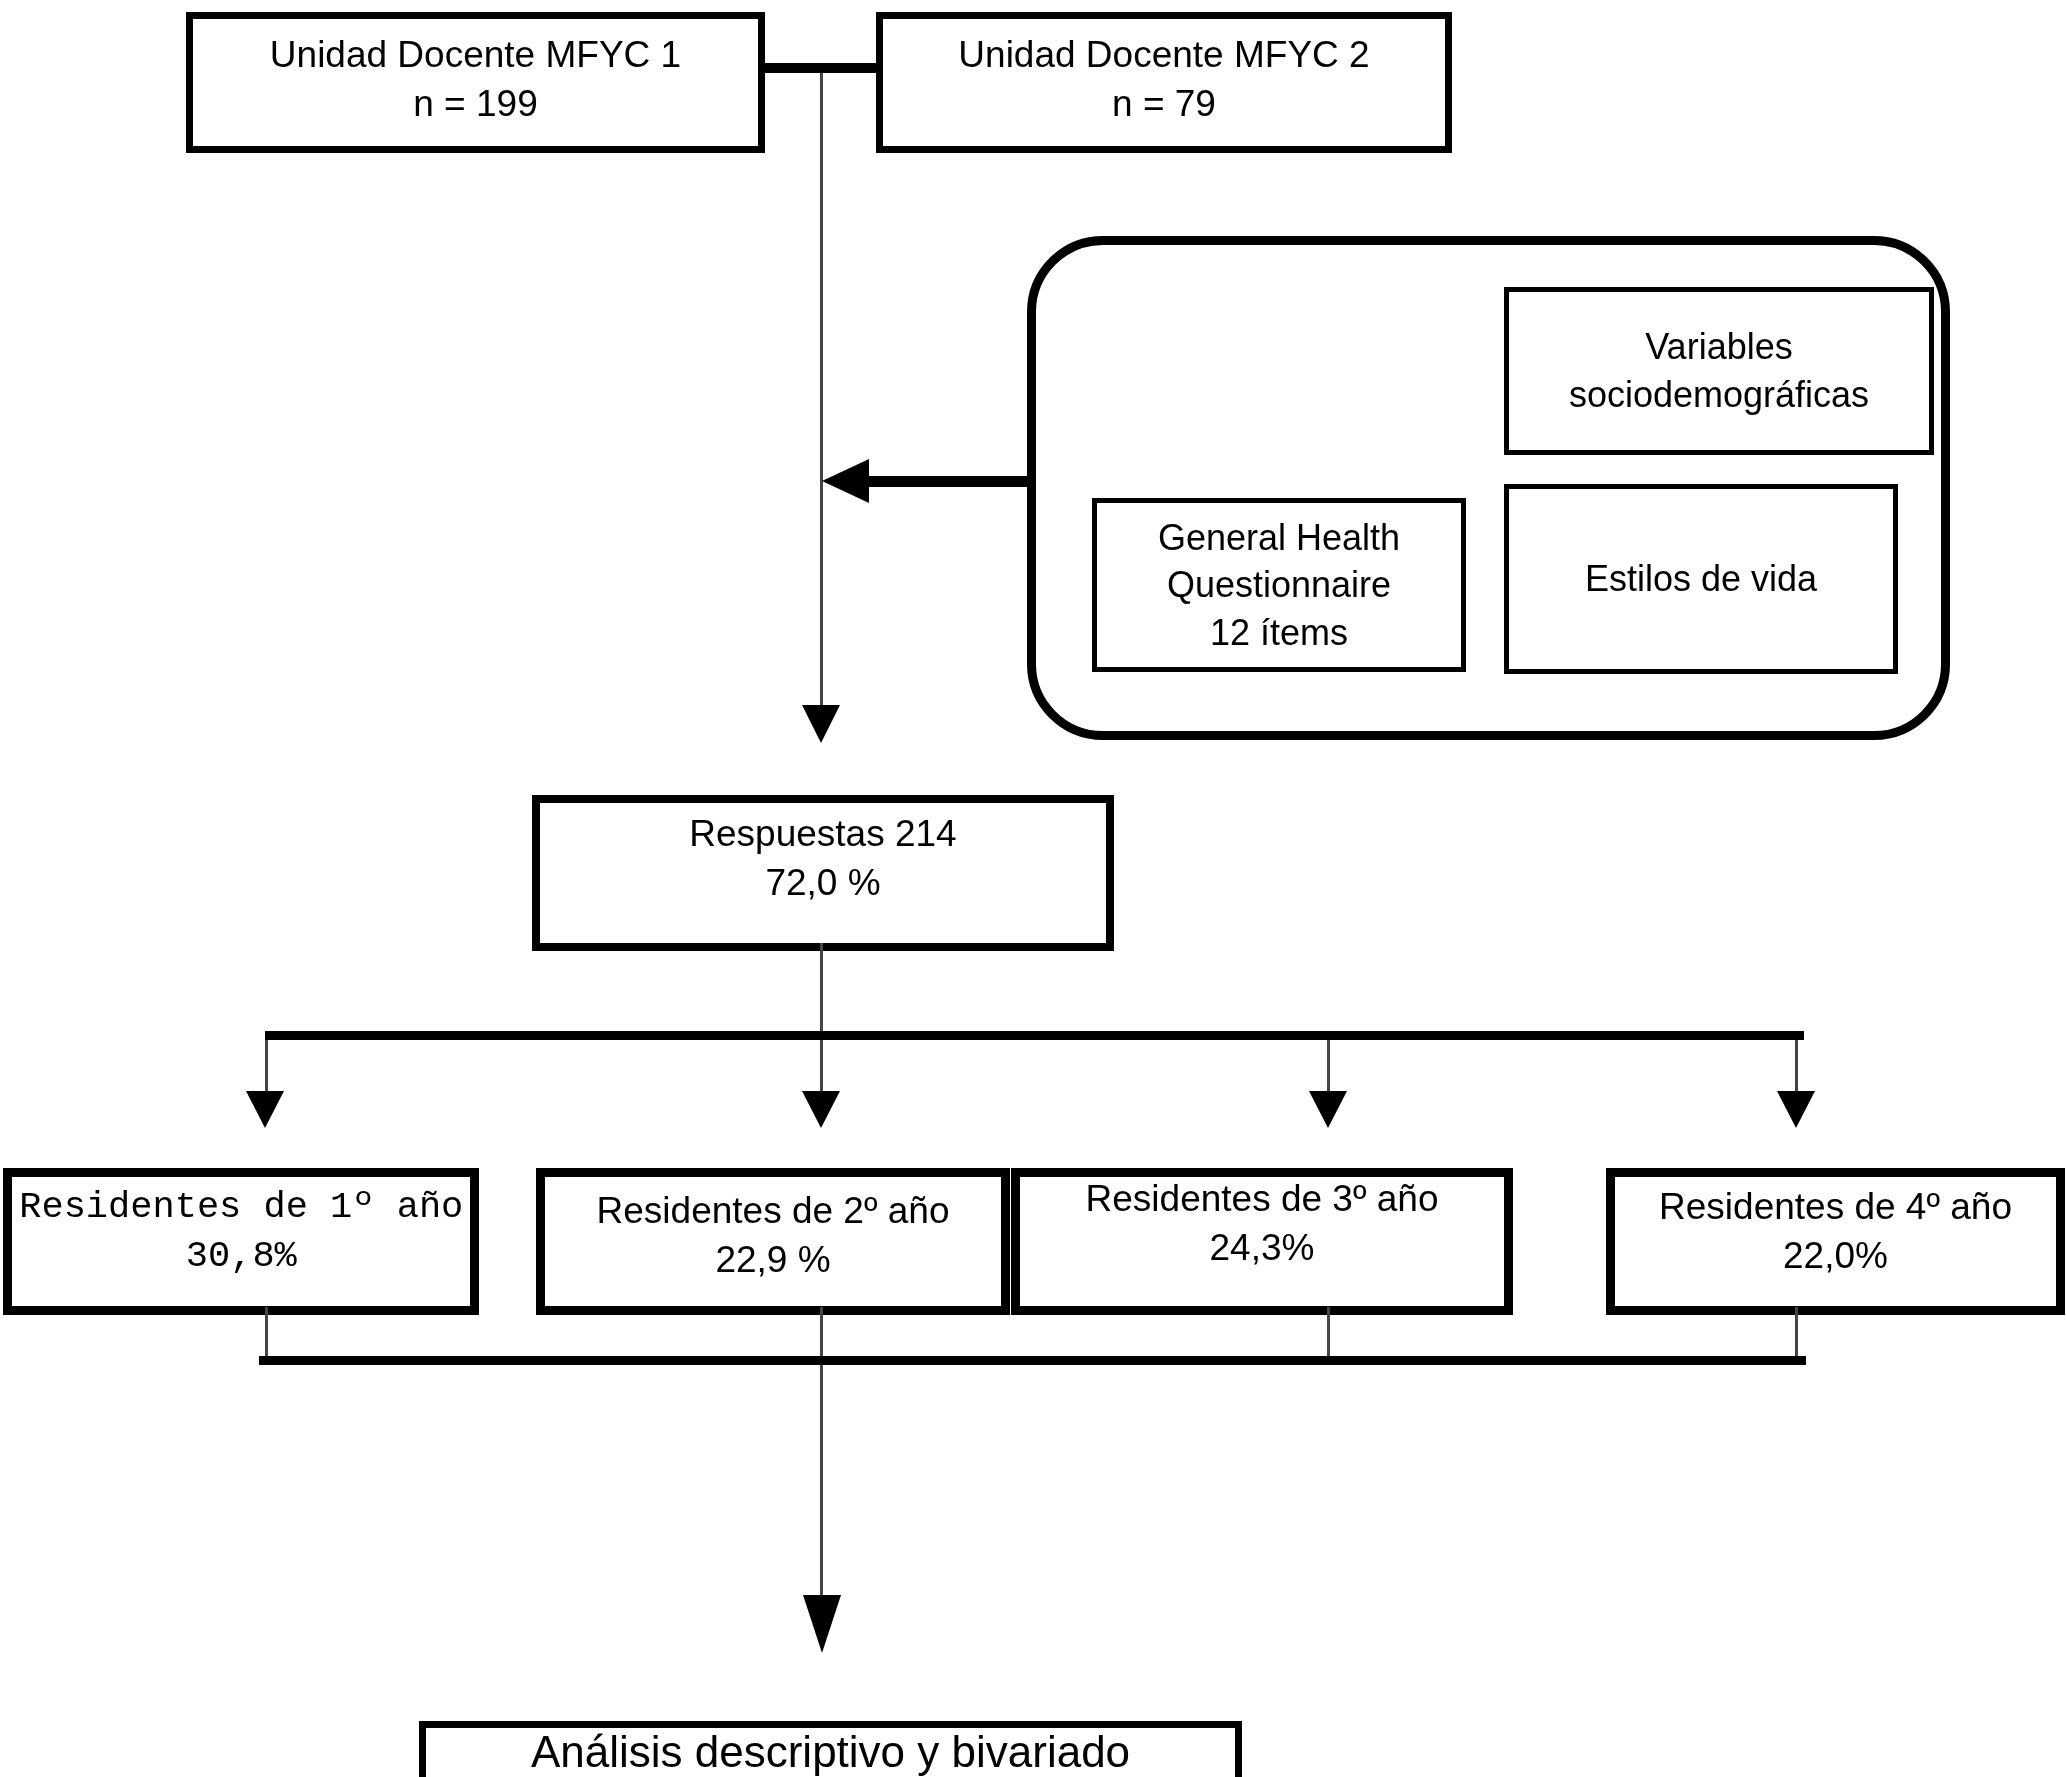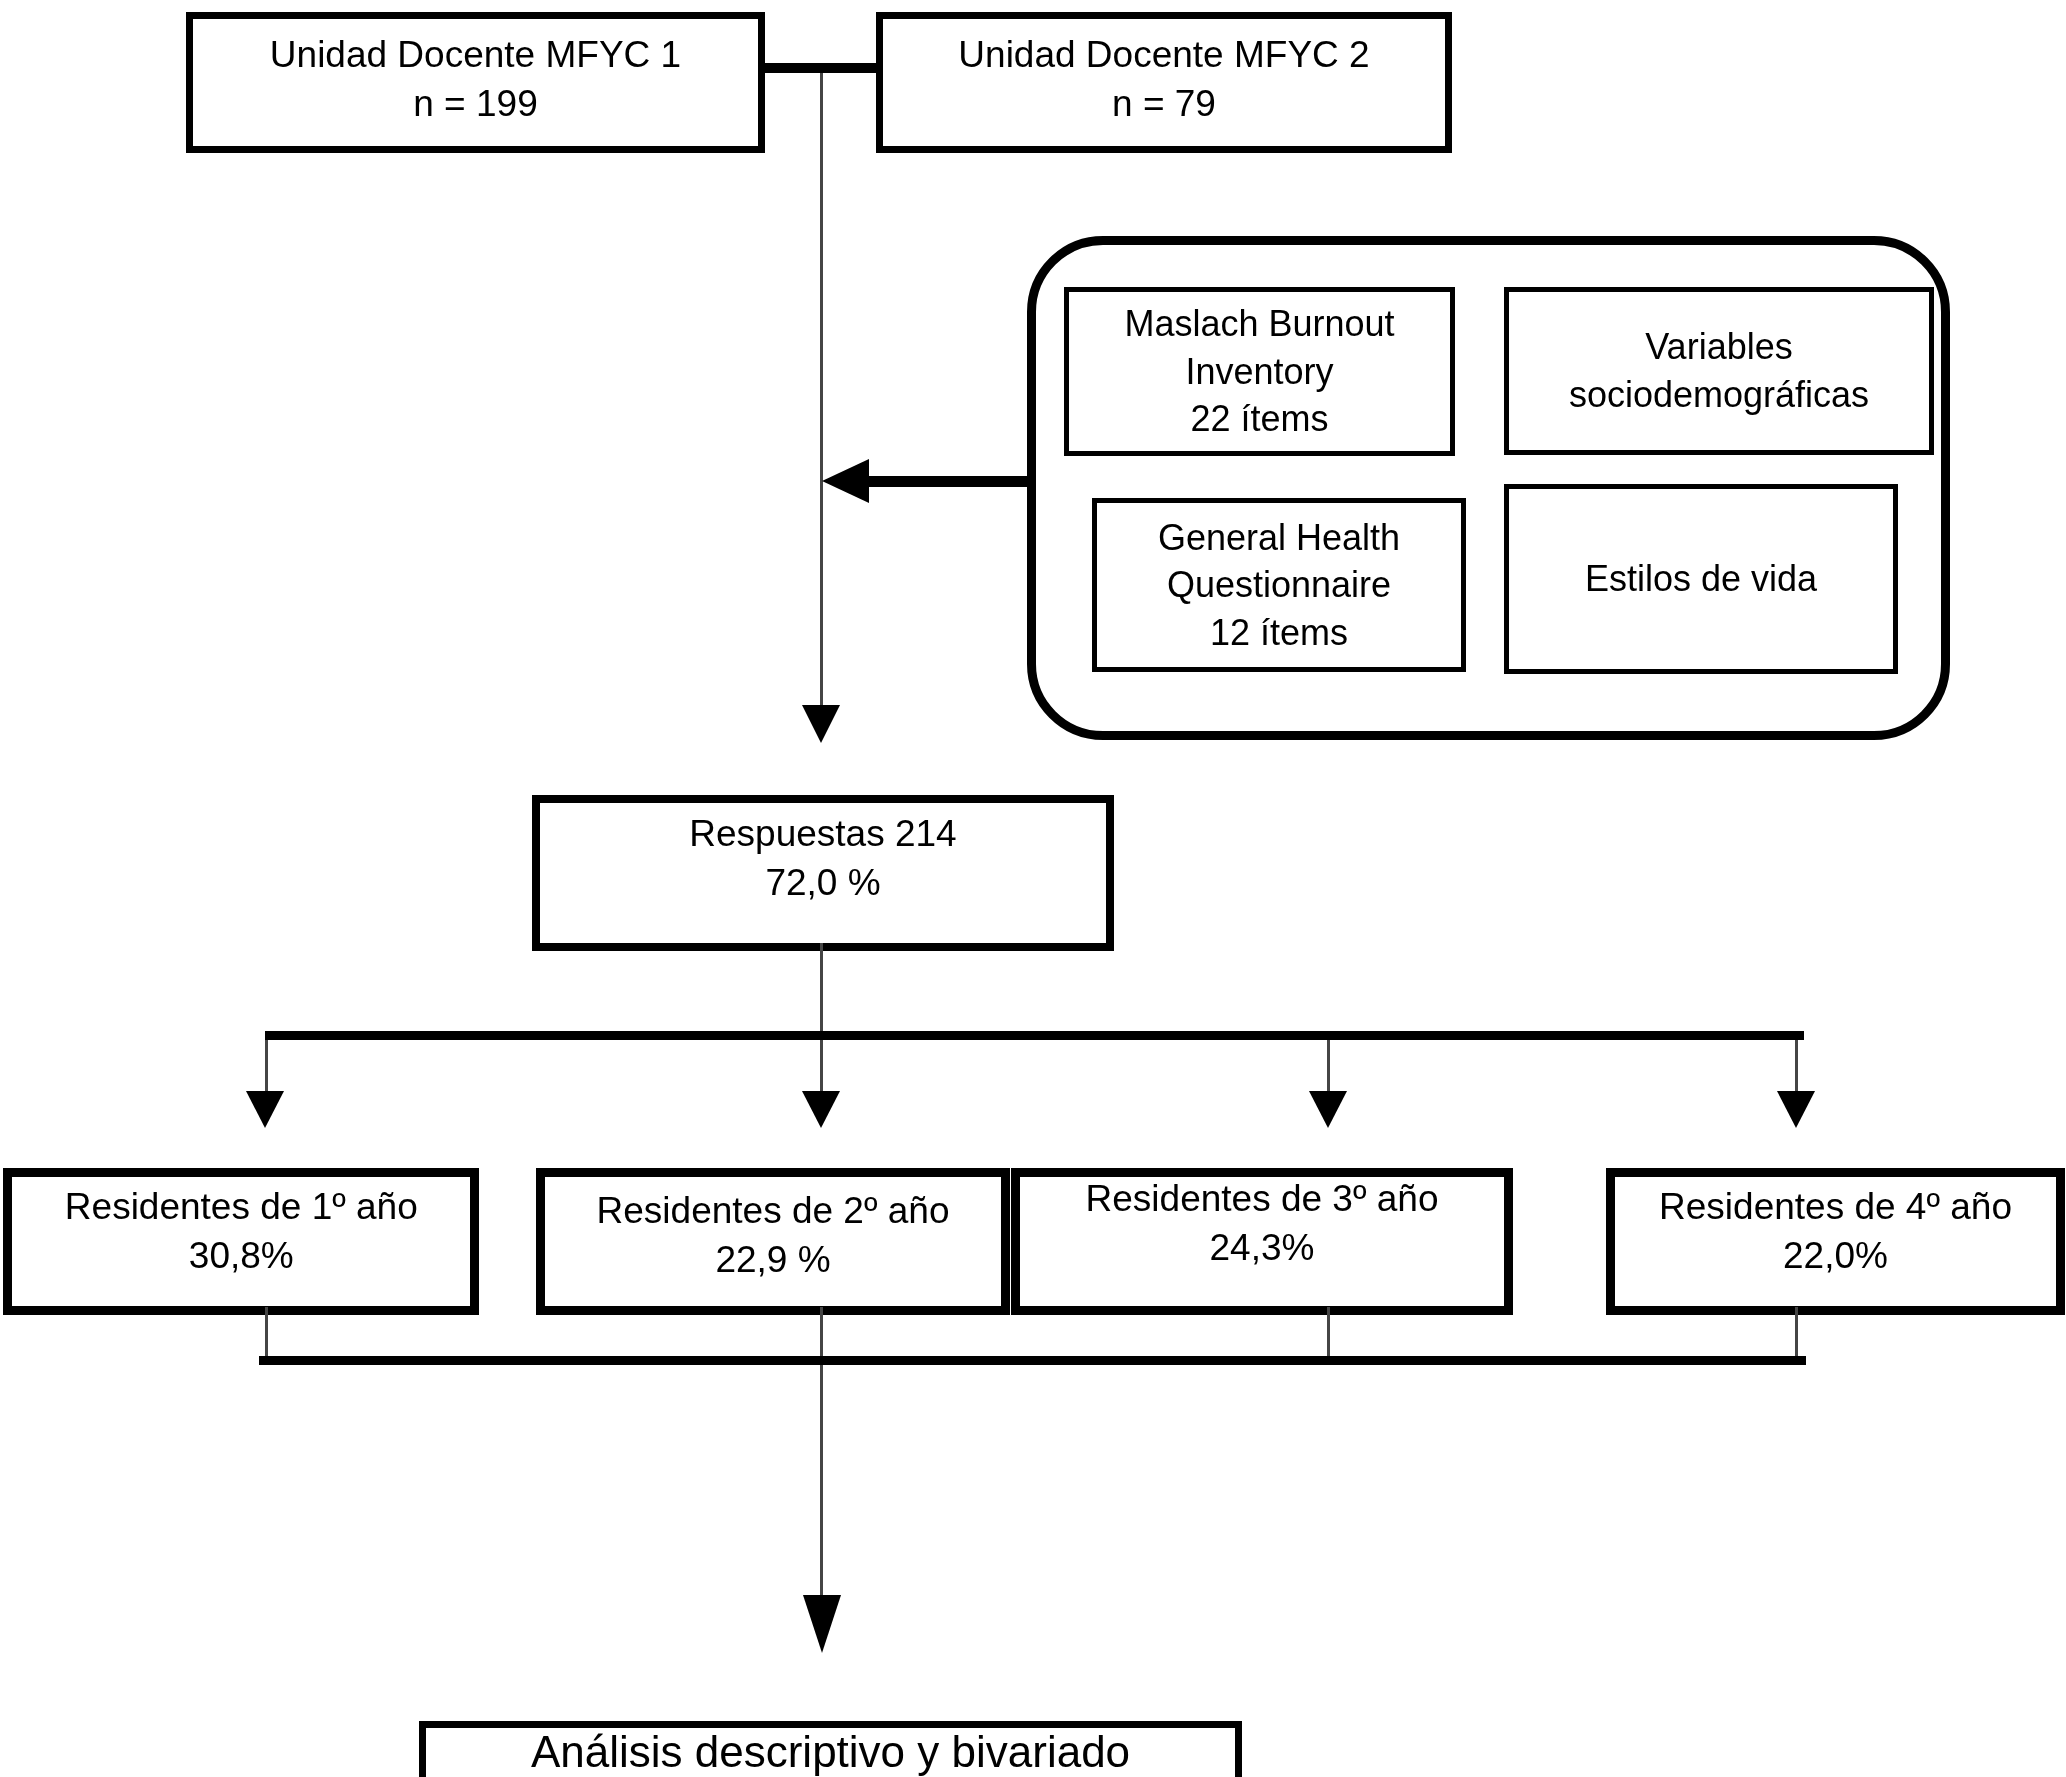--- a/index.html
+++ b/index.html
@@ -93,25 +93,20 @@
   </div>
 
   <div class="hline-thick" style="left:760px; top:63px; width:120px; height:10px;"></div>
 
   <div class="vline-thin" style="left:820px; top:73px; width:2.5px; height:632px;"></div>
 
   <div class="arrow-down" style="left:802px; top:705px;"></div>
 
   <div class="rounded-panel" style="left:1027px; top:236px; width:923px; height:504px;"></div>
 
-  <div class="inner-box" style="left:1064px; top:287px; width:391px; height:169px;">
-    <div class="line">Maslach Burnout</div>
-    <div class="line">Inventory</div>
-    <div class="line">22 ítems</div>
-  </div>
 
   <div class="inner-box" style="left:1504px; top:287px; width:430px; height:168px;">
     <div class="line">Variables</div>
     <div class="line">sociodemográficas</div>
   </div>
 
   <div class="inner-box" style="left:1092px; top:498px; width:374px; height:174px;">
     <div class="line">General Health</div>
     <div class="line">Questionnaire</div>
     <div class="line">12 ítems</div>
@@ -136,21 +131,21 @@
   <div class="vline-thin" style="left:265px; top:1040px; width:2.5px; height:51px;"></div>
   <div class="vline-thin" style="left:820px; top:1040px; width:2.5px; height:51px;"></div>
   <div class="vline-thin" style="left:1327px; top:1040px; width:2.5px; height:51px;"></div>
   <div class="vline-thin" style="left:1795px; top:1040px; width:2.5px; height:51px;"></div>
 
   <div class="arrow-down" style="left:246px; top:1091px; border-top-width:37px;"></div>
   <div class="arrow-down" style="left:802px; top:1091px; border-top-width:37px;"></div>
   <div class="arrow-down" style="left:1309px; top:1091px; border-top-width:37px;"></div>
   <div class="arrow-down" style="left:1777px; top:1091px; border-top-width:37px;"></div>
 
-  <div class="box" style="left:3.3px; top:1160px; width:476px; height:147px; border-width:9px; padding-bottom:20px;">
+  <div class="box" style="left:3.3px; top:1160px; width:476px; height:147px; border-width:9px; padding-bottom:20px;font-family:Liberation Mono, monospace;">
     <div class="line">Residentes de 1º año</div>
     <div class="line">30,8%</div>
   </div>
 
   <div class="box" style="left:536px; top:1160px; width:474px; height:147px; border-width:9px; padding-bottom:12px;">
     <div class="line">Residentes de 2º año</div>
     <div class="line">22,9 %</div>
   </div>
 
   <div class="box" style="left:1011px; top:1160px; width:502px; height:147px; border-width:9px; padding-bottom:36px;">

